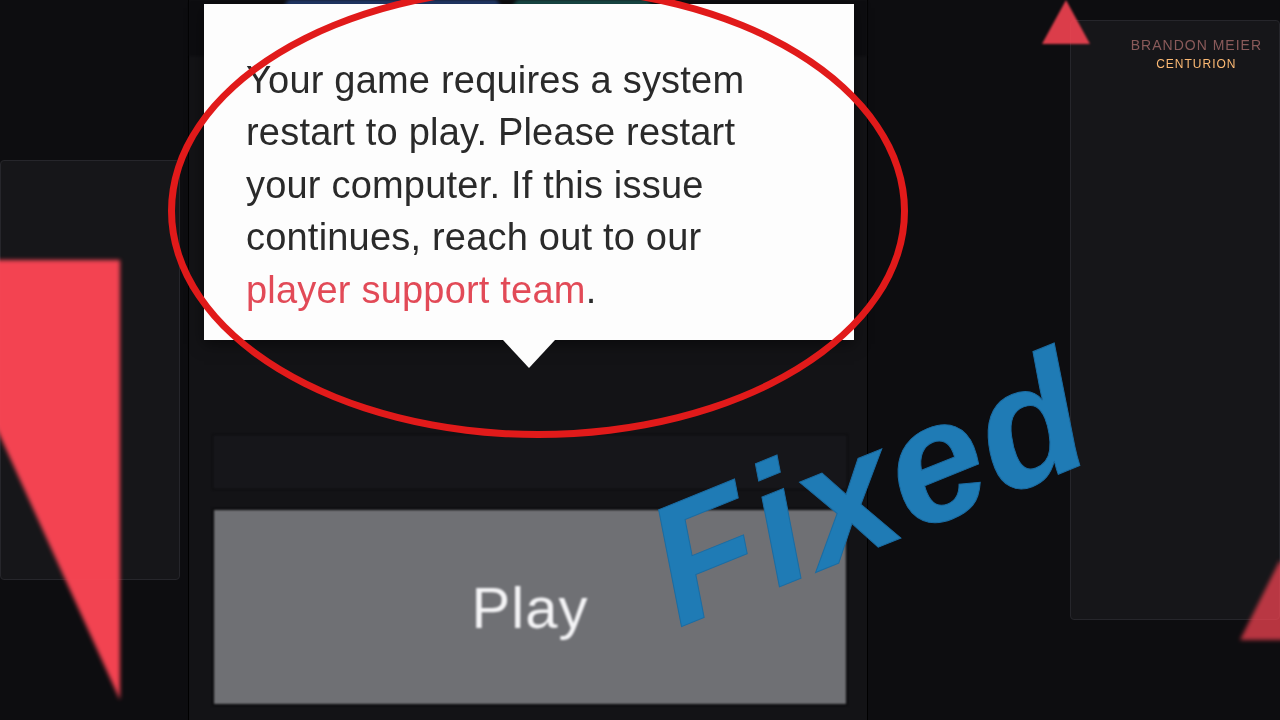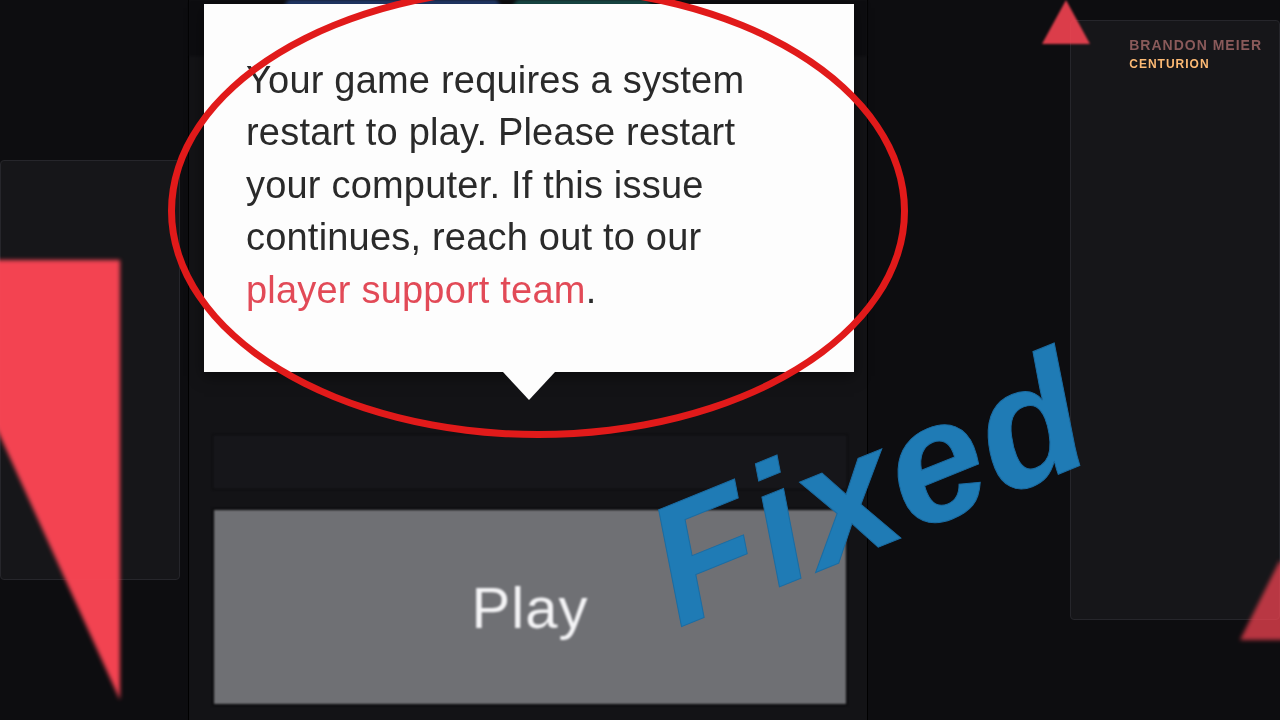--- a/index.html
+++ b/index.html
@@ -70,24 +70,23 @@
     border-radius: 4px;
     filter: blur(.5px);
   }
   .bg-name {
     position: absolute;
     right: 18px;
     top: 36px;
     color: #8a5a5a;
     font-size: 14px;
     letter-spacing: 1px;
-    text-align: left;
+    text-align: center;
     line-height: 1.4;
     filter: blur(.5px);
-    font-weight: bold;
   }
   .bg-name .line2 { font-size: 12px; color: #fdba74; }
 
   
   .center-col {
     position: absolute;
     left: 188px;
     top: 0;
     width: 680px;
     height: 720px;
@@ -108,21 +107,21 @@
     filter: blur(1px);
   }
 
   
   .tooltip {
     position: absolute;
     left: 204px;
     top: 4px;
     width: 650px;
     background: #fdfdfd;
-    padding: 50px 42px 56px 42px;
+    padding: 50px 42px 24px 42px;
     color: #2a2a2a;
     font-size: 38px;
     line-height: 1.38;
     font-weight: 500;
     letter-spacing: .2px;
     filter: blur(.6px);
     box-shadow: 0 4px 14px rgba(0,0,0,.5);
   }
   .tooltip::after {
     content: "";

